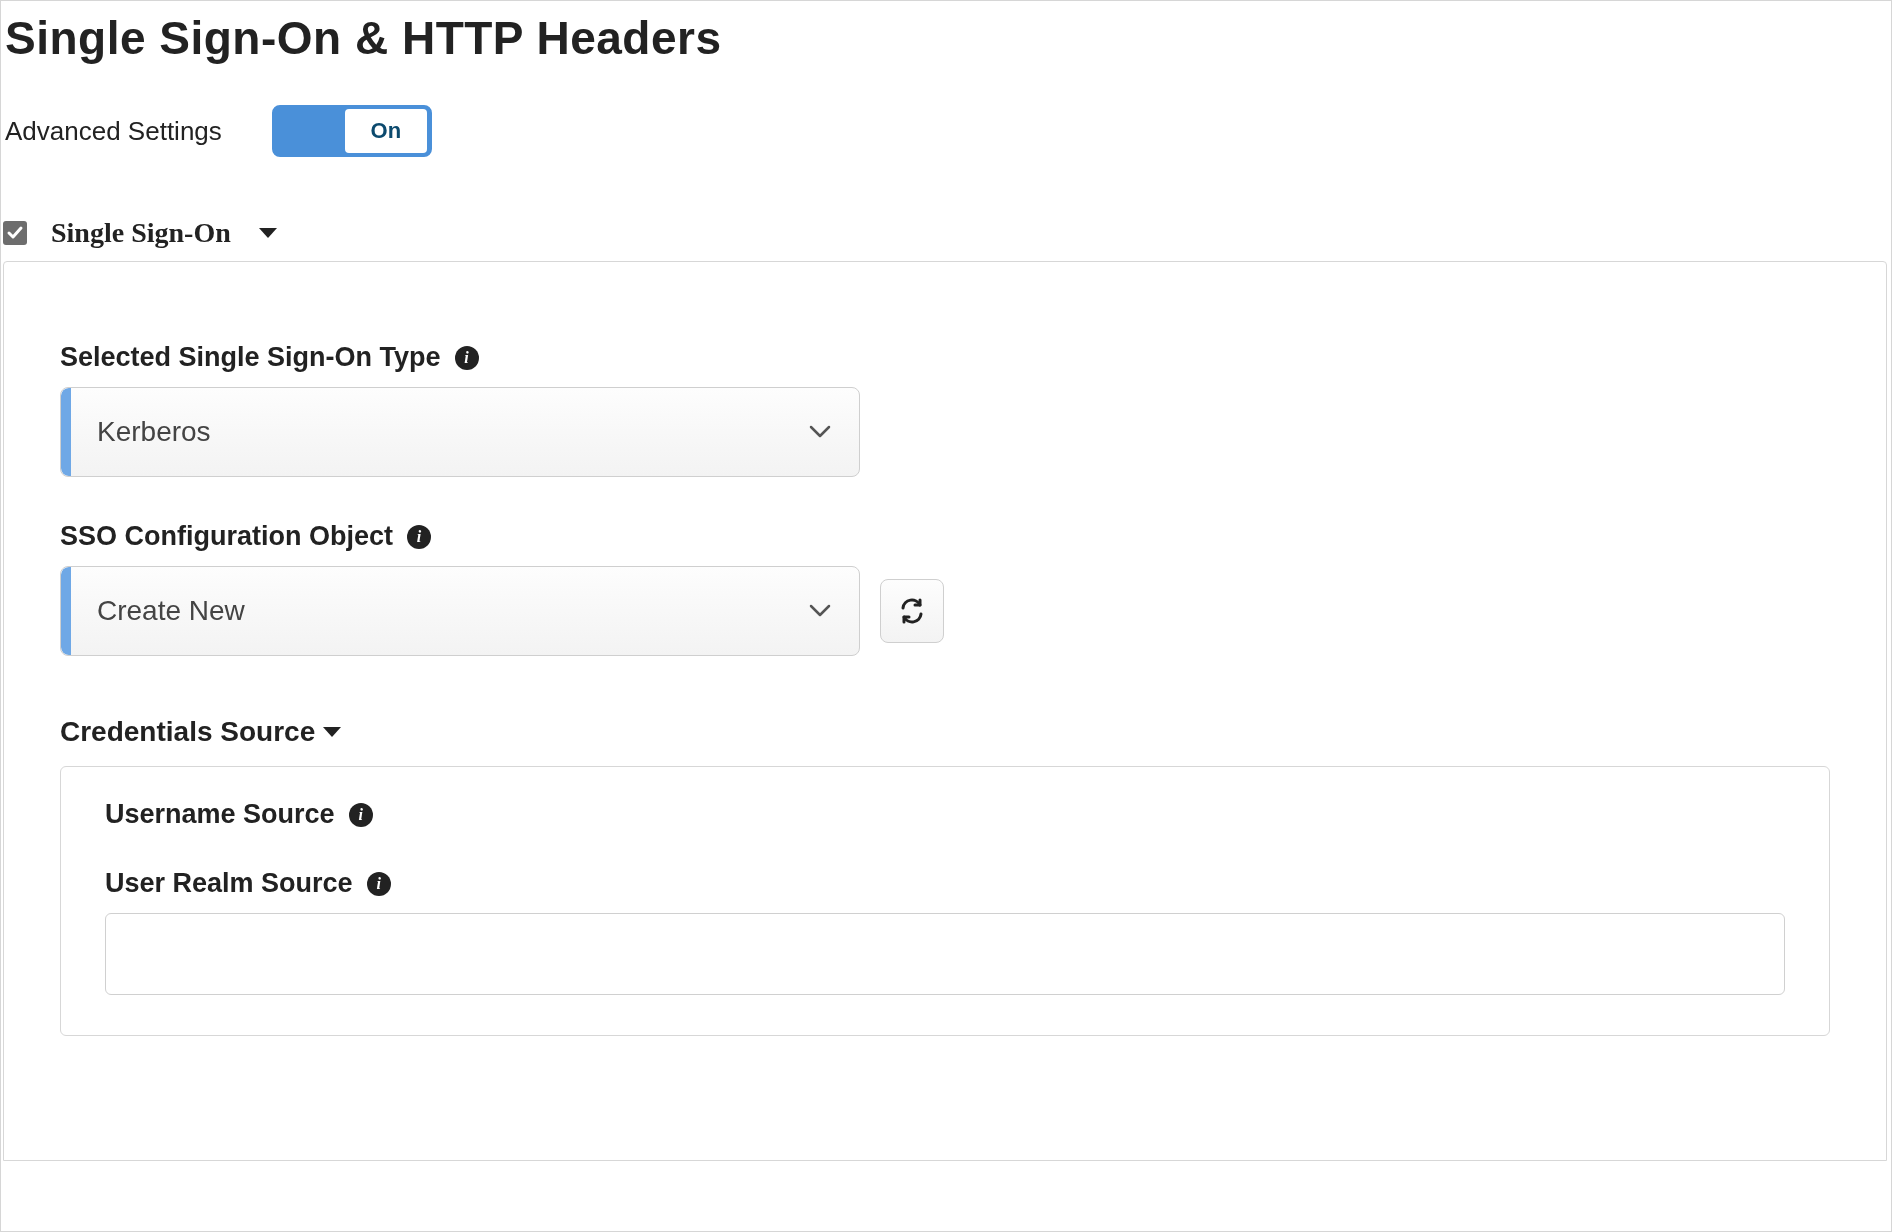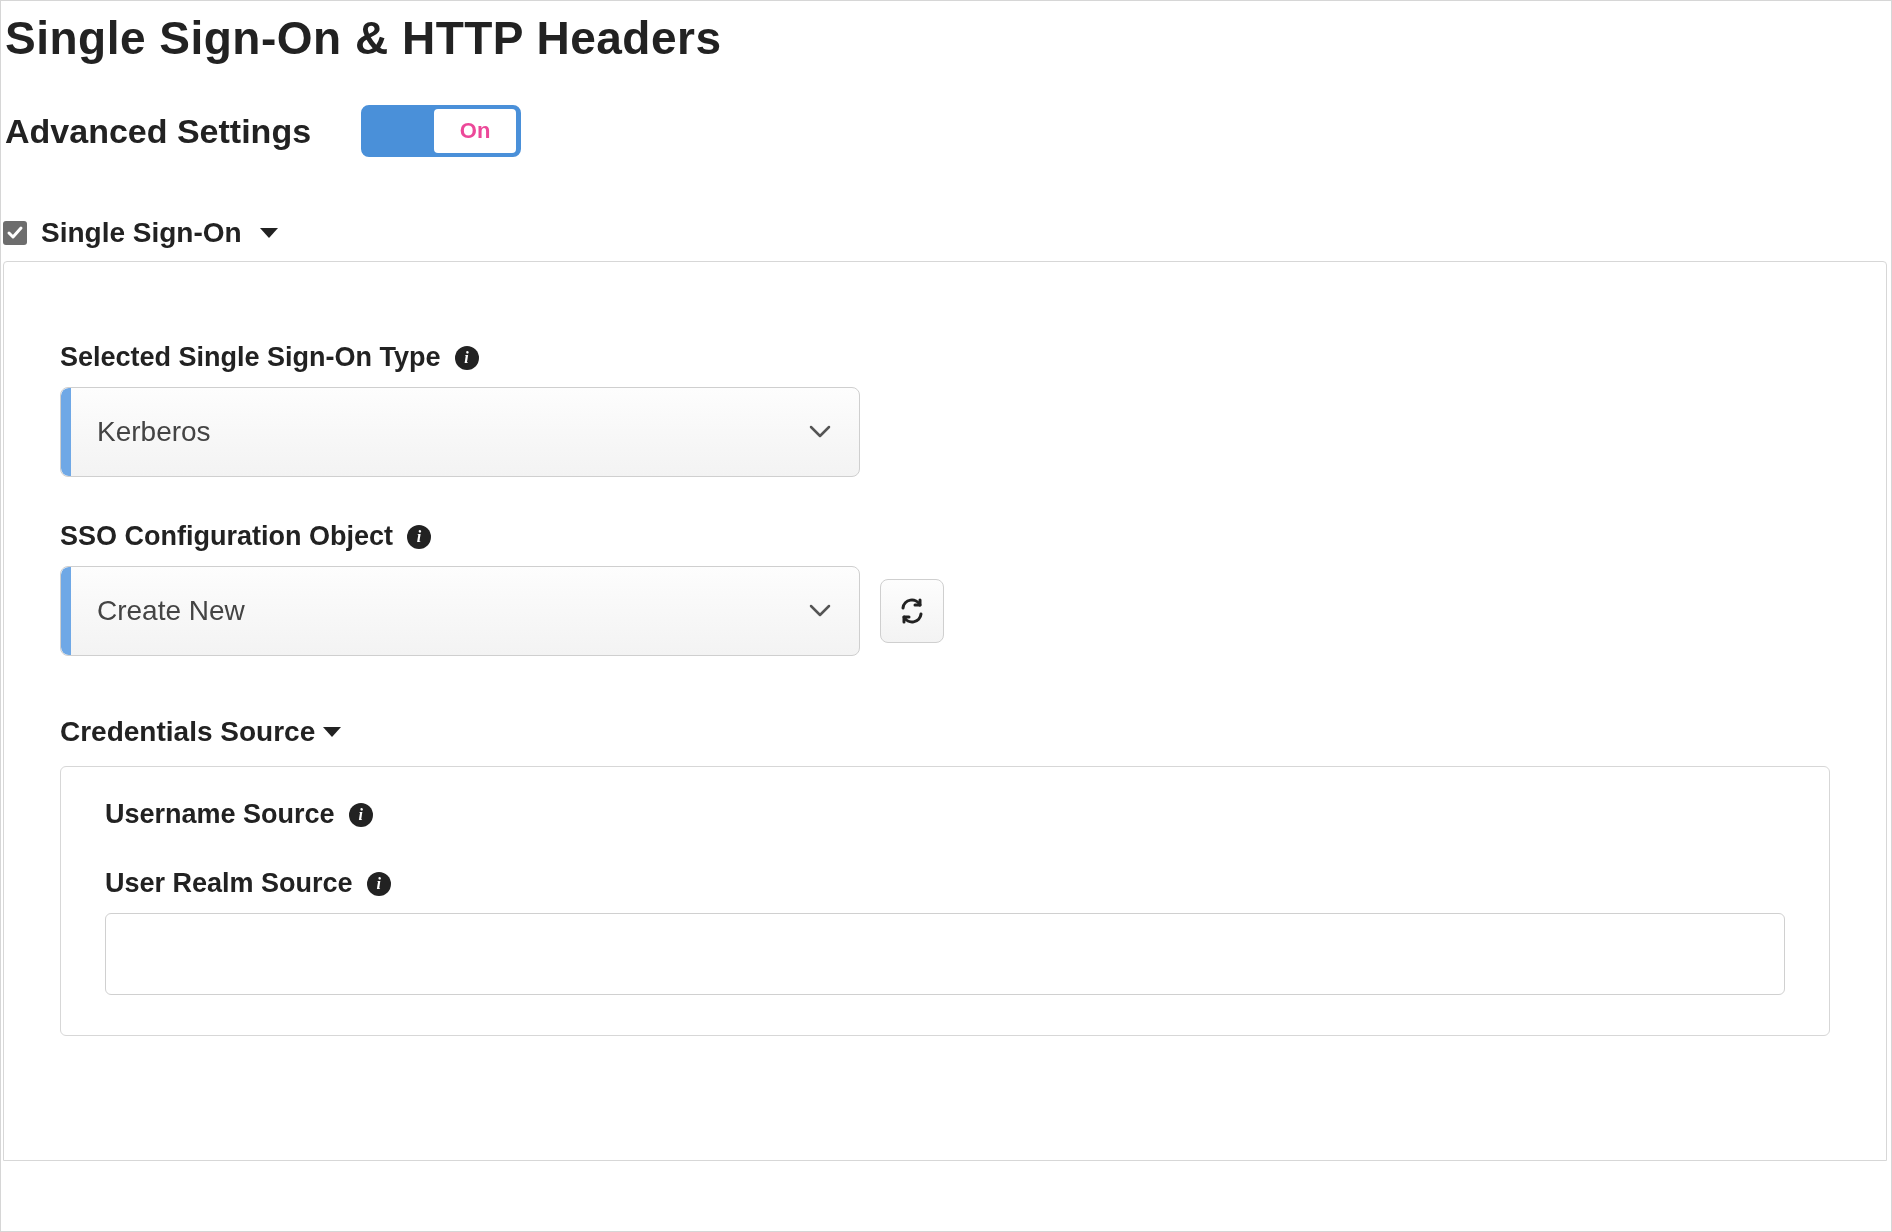--- a/index.html
+++ b/index.html
@@ -28,22 +28,22 @@
       margin-bottom: 40px;
     }
     .adv-row {
       display: flex;
       align-items: center;
       gap: 50px;
       padding: 0 4px;
       margin-bottom: 60px;
     }
     .adv-label {
-      font-size: 34px;
-      font-weight: 700;
+      font-size: 26px;
+      font-weight: 400;
       color: #222;
     }
     .toggle {
       width: 160px;
       height: 52px;
       border: 3px solid #4a90d9;
       border-radius: 8px;
       background: #4a90d9;
       display: flex;
       align-items: center;
@@ -53,31 +53,32 @@
     }
     .toggle-knob {
       width: 82px;
       height: 44px;
       background: #fff;
       border-radius: 4px;
       display: flex;
       align-items: center;
       justify-content: center;
       font-weight: 700;
-      color: #ec4899;
+      color: #0c4a6e;
       font-size: 22px;
       margin-right: 2px;
     }
     .section-header {
       display: flex;
       align-items: center;
-      gap: 14px;
+      gap: 24px;
       padding: 0 4px 12px 2px;
       margin-top: 14px;
       cursor: pointer;
+      font-family: Liberation Serif, serif;
     }
     .checkbox {
       width: 24px;
       height: 24px;
       background: #6d6d6d;
       border-radius: 3px;
       display: flex;
       align-items: center;
       justify-content: center;
     }

